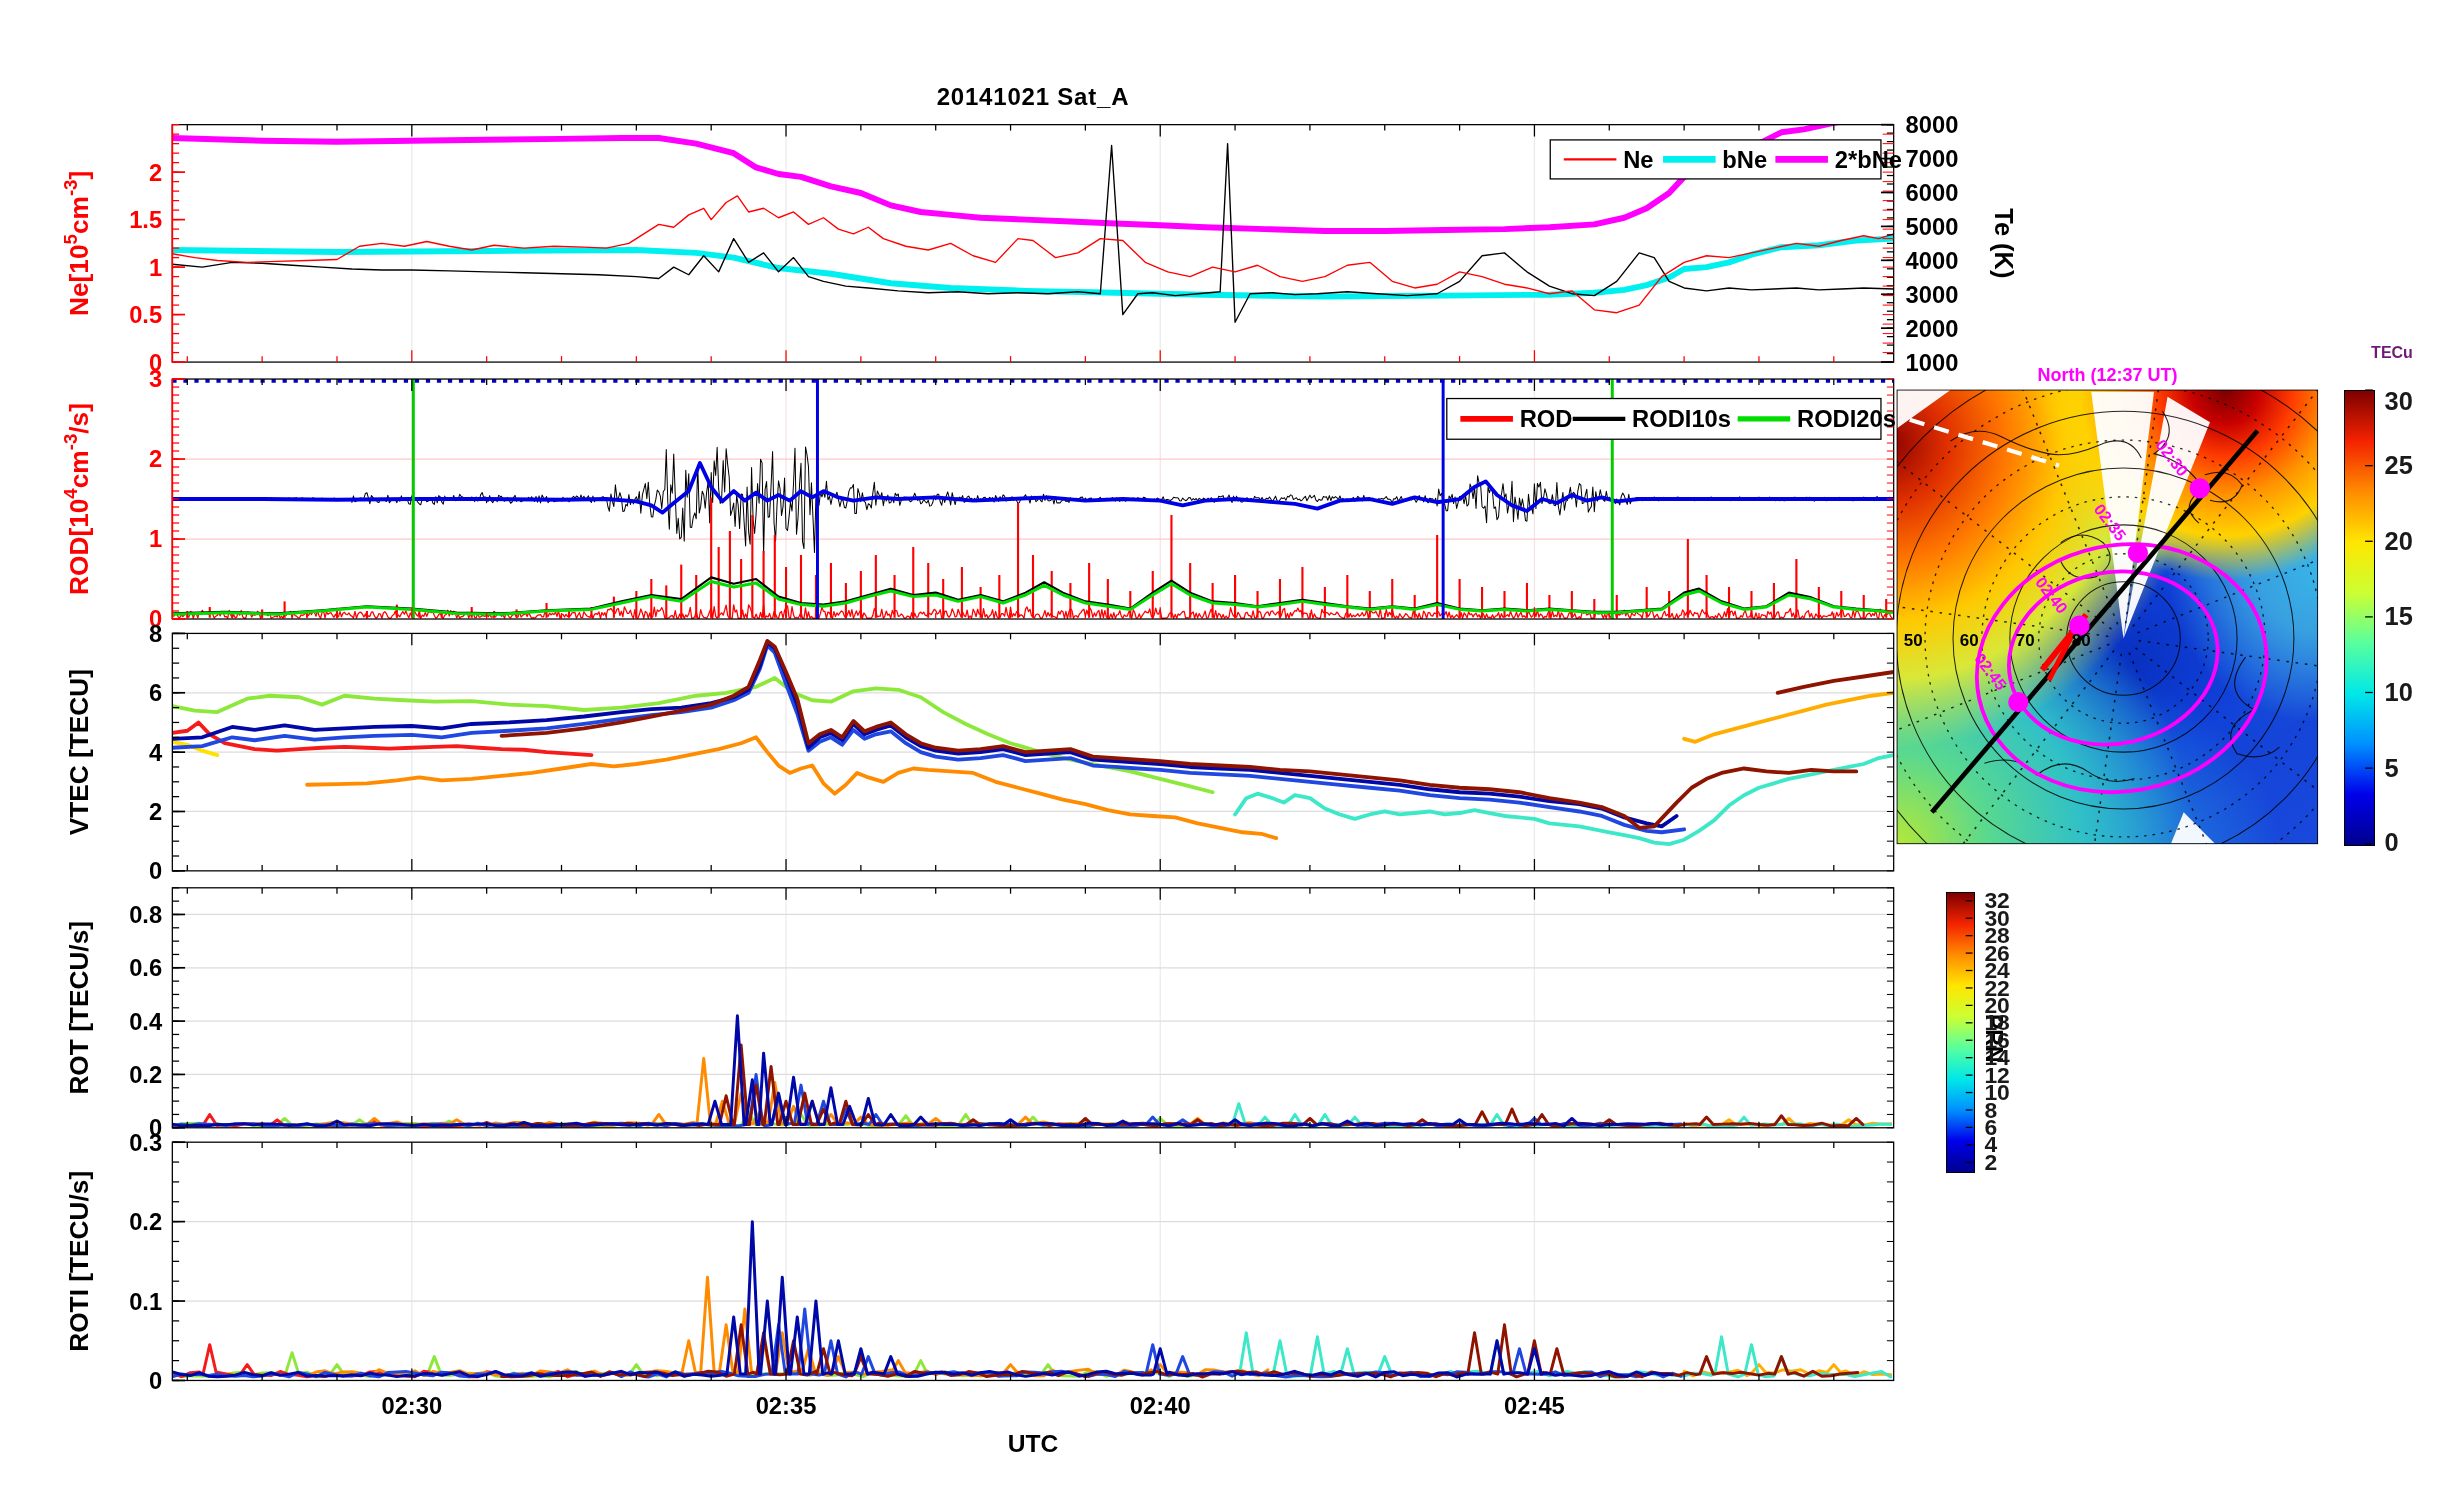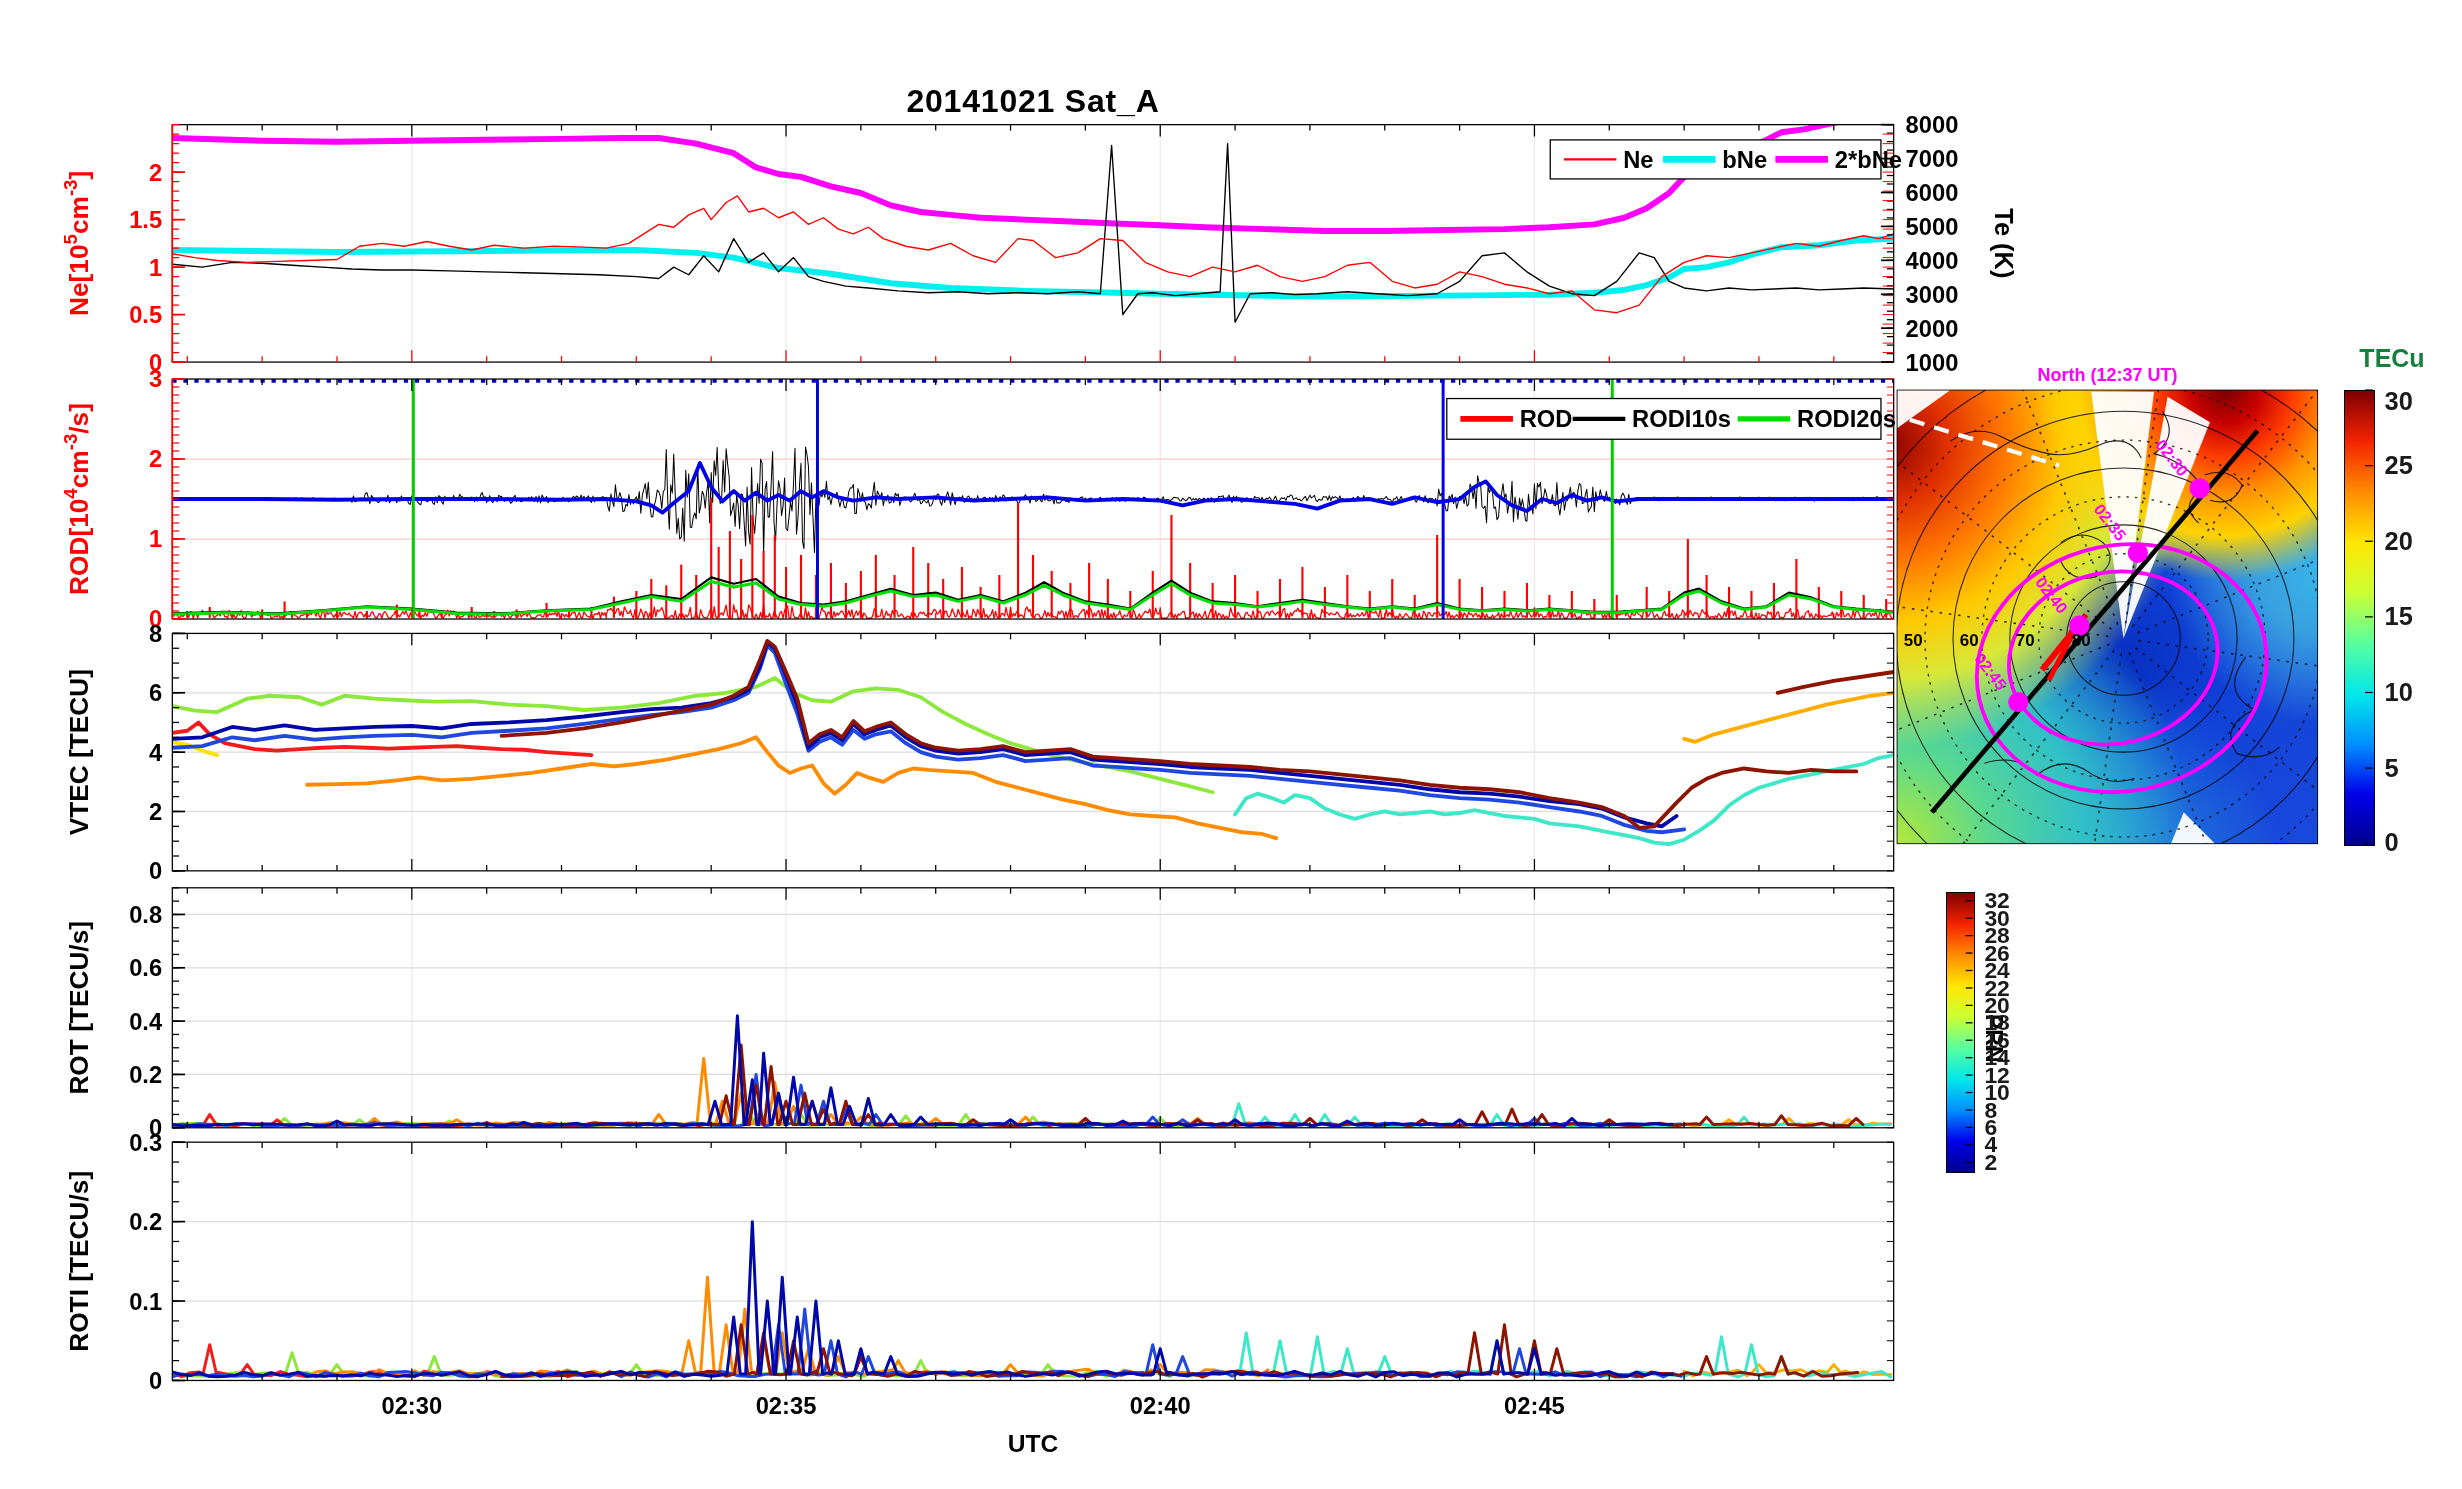--- a/index.html
+++ b/index.html
@@ -1,26 +1,26 @@
 <!DOCTYPE html>
 <html style="font-size:13.6px"><head>
 <meta charset="utf-8">
 <style>
   html,body{margin:0;padding:0;background:#fff;}
   #fig{position:relative;width:2462px;height:1489px;background:#fff;overflow:hidden;
        font-family:"Liberation Sans",sans-serif;}
   svg text{font-family:"Liberation Sans",sans-serif;}
   #title{position:absolute;left:172px;top:83px;width:1722px;text-align:center;
-         font-size:32px;font-weight:bold;color:#000;letter-spacing:0.8px;}
+         font-size:24px;font-weight:bold;color:#000;letter-spacing:0.8px;}
   #plots{position:absolute;left:0;top:0;}
   #map{position:absolute;left:1897px;top:390px;width:421px;height:454px;}
   #maptitle{position:absolute;left:1897px;top:365px;width:421px;text-align:center;
             font-size:18px;font-weight:bold;color:#FF00FF;}
   #tecu-title{position:absolute;left:2324px;top:344px;width:136px;text-align:center;
-              font-size:25px;font-weight:bold;color:#15803d;}
+              font-size:16px;font-weight:bold;color:#701a75;}
   #cb-tecu{position:absolute;left:2344px;top:390px;width:29px;height:454px;border:1.3px solid #000;}
   #cb-prn{position:absolute;left:1946px;top:892px;width:27px;height:279px;border:1.3px solid #000;}
   #prn-label{position:absolute;left:2007px;top:1014px;font-size:23px;font-weight:bold;color:#000;
              transform:rotate(90deg);transform-origin:left top;}
   #mapsvg{position:absolute;left:0;top:0;pointer-events:none;}
 </style>
 </head>
 <body>
 
 <div id="fig">

